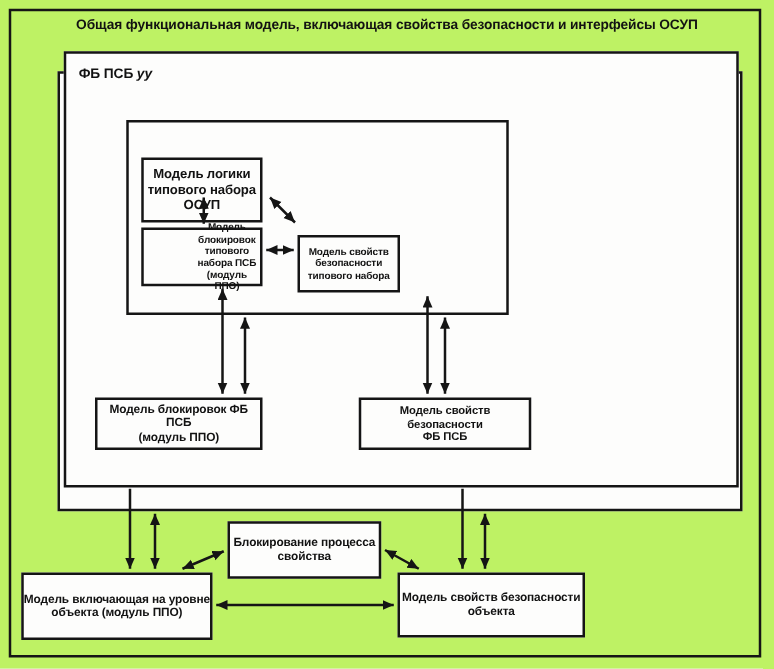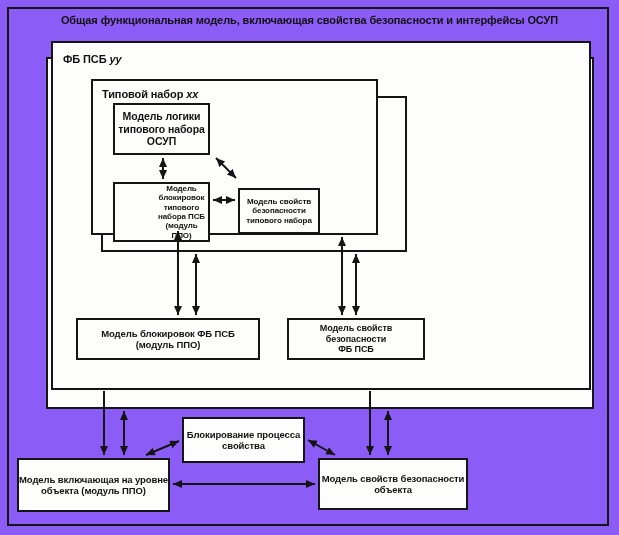--- a/index.html
+++ b/index.html
@@ -1,38 +1,38 @@
 <!DOCTYPE html>
 <html><head>
 <meta charset="utf-8">
 <style>
   html,body{margin:0;padding:0;background:#f4f4f2;}
   #stage{
-    position:relative;width:619px;height:535px;background:#8b5cf6;
+    position:relative;width:619px;height:535px;background:#bef264;
     font-family:"Liberation Sans","DejaVu Sans",sans-serif;color:#121212;
     overflow:hidden;
   }
   .frame{position:absolute;border:2px solid #151515;box-sizing:border-box;}
   .filled{background:#fdfdfc;}
   .diagram-title{
     position:absolute;left:10px;right:10px;top:14px;text-align:center;
     font-size:11px;font-weight:bold;letter-spacing:-0.1px;
   }
   .group-label{
     position:absolute;font-size:11px;font-weight:bold;letter-spacing:-0.1px;
     white-space:nowrap;
   }
   .group-label i{font-style:italic;}
   .node{
     position:absolute;border:2px solid #151515;box-sizing:border-box;
     background:#fdfdfc;display:flex;align-items:center;justify-content:center;
     text-align:center;font-weight:bold;
   }
   .node .lbl{white-space:pre-line;line-height:1.18;letter-spacing:-0.1px;}
-  .fs11{font-size:10.5px;}
+  .fs11{font-size:10.5px;margin-top:23px;}
   .fs10{font-size:9.5px;}
   .fs9{font-size:9px;}
   .fs8{font-size:8px;}
   #wires{position:absolute;left:0;top:0;z-index:20;pointer-events:none;}
 </style>
 </head>
 <body>
 
 <div id="stage">
 
@@ -41,45 +41,40 @@
   <div class="diagram-title">Общая функциональная модель, включающая свойства безопасности и интерфейсы ОСУП</div>
 
   <div class="frame filled" style="left:46px;top:57px;width:548px;height:352px;"></div>
   <div class="frame filled" style="left:51px;top:41px;width:540px;height:349px;">
     <div class="group-label" style="left:10px;top:10px;">
       <span>ФБ ПСБ</span>&nbsp;<i>yy</i>
     </div>
   </div>
 
   <div class="frame filled" style="left:101px;top:96px;width:306px;height:156px;"></div>
-  <div class="frame filled" style="left:91px;top:79px;width:287px;height:156px;">
-    <div class="group-label" style="left:9px;top:7px;">
-      <span>Типовой набор</span>&nbsp;<i>xx</i>
-    </div>
-  </div>
 
   <div class="node fs11" style="left:113px;top:103px;width:97px;height:52px;">
     <span class="lbl">Модель логики
 типового набора
 ОСУП</span>
   </div>
 
-  <div class="node fs8" style="left:113px;top:182px;width:97px;height:60px;padding-left:40px;">
+  <div class="node fs8" style="left:113px;top:182px;width:97px;height:47px;padding-left:40px;">
     <span class="lbl">Модель блокировок
 типового набора ПСБ
 (модуль ППО)</span>
   </div>
 
   <div class="node fs8" style="left:238px;top:188px;width:82px;height:46px;">
     <span class="lbl">Модель свойств
 безопасности
 типового набора</span>
   </div>
 
-  <div class="node fs10" style="left:76px;top:318px;width:184px;height:42px;">
+  <div class="node fs10" style="left:76px;top:318px;width:134px;height:42px;">
     <span class="lbl">Модель блокировок ФБ ПСБ
 (модуль ППО)</span>
   </div>
 
   <div class="node fs9" style="left:287px;top:318px;width:138px;height:42px;">
     <span class="lbl">Модель свойств безопасности
 ФБ ПСБ</span>
   </div>
 
   <div class="node fs10" style="left:182px;top:417px;width:123px;height:46px;">

